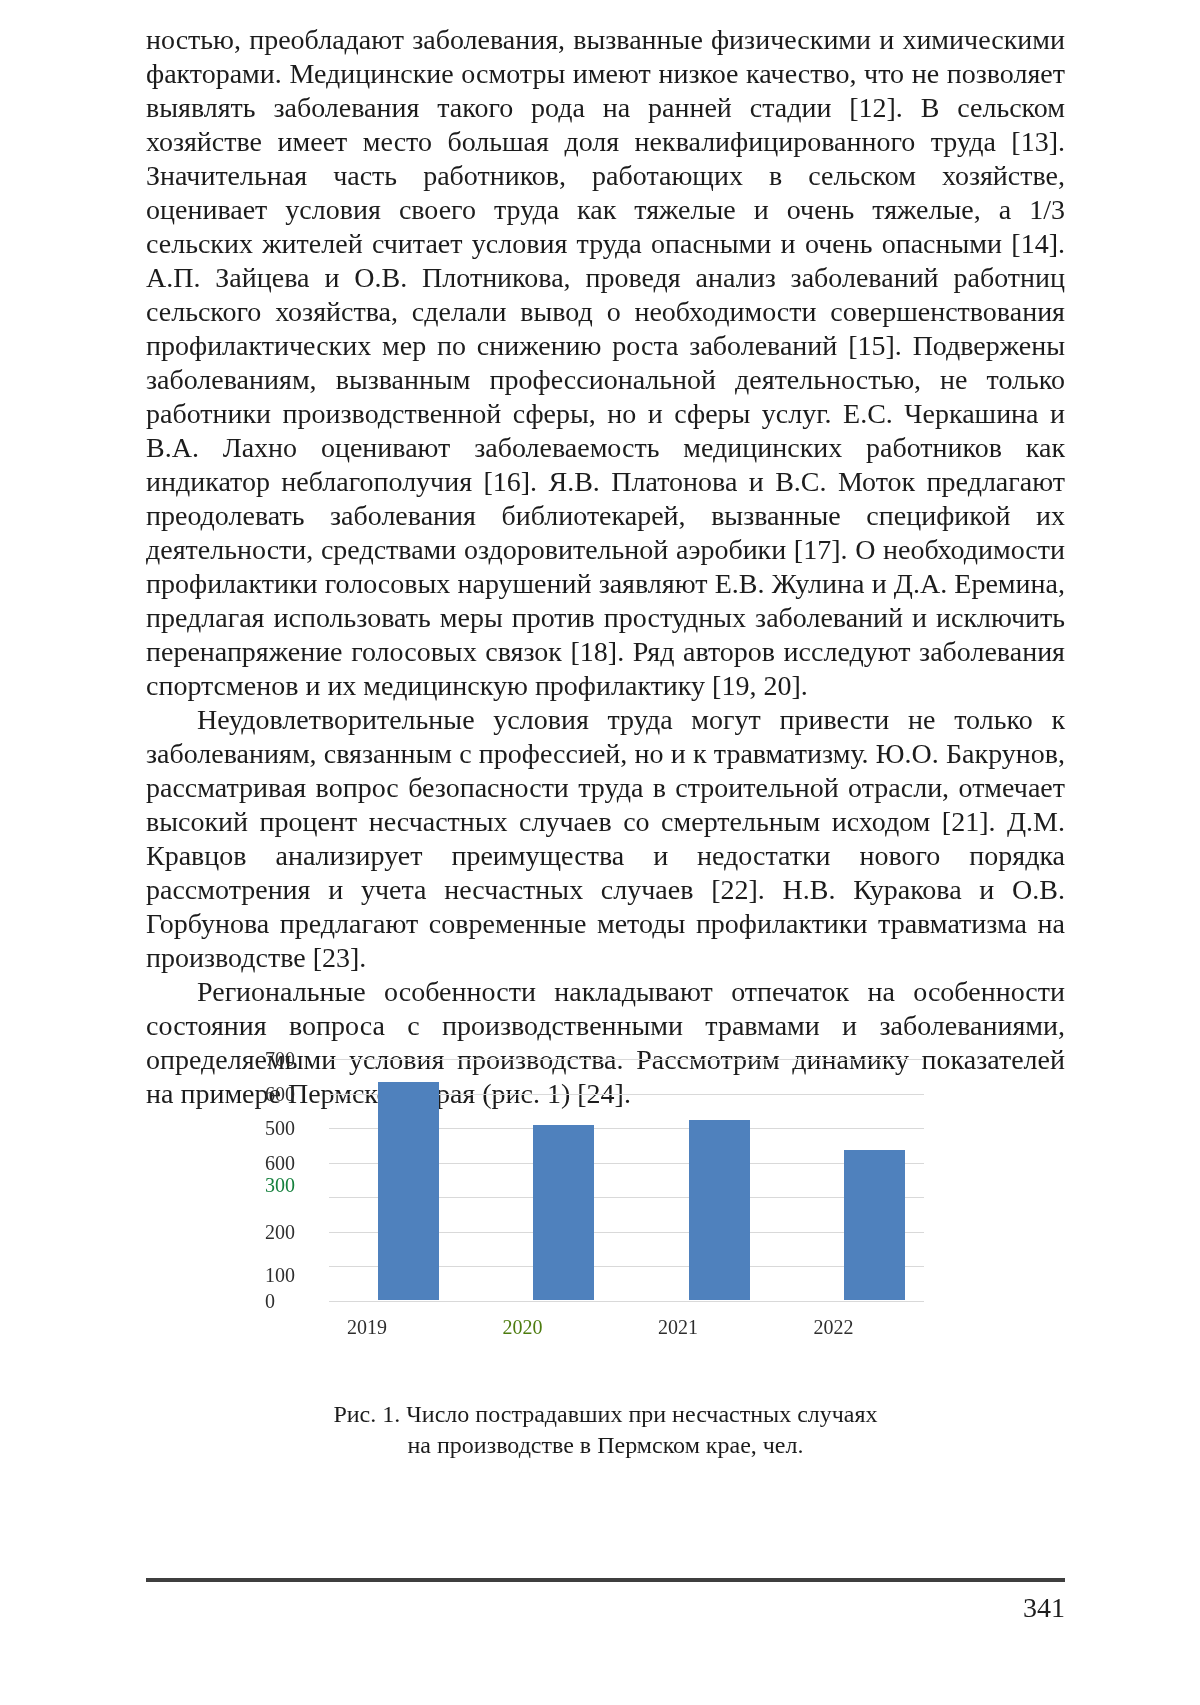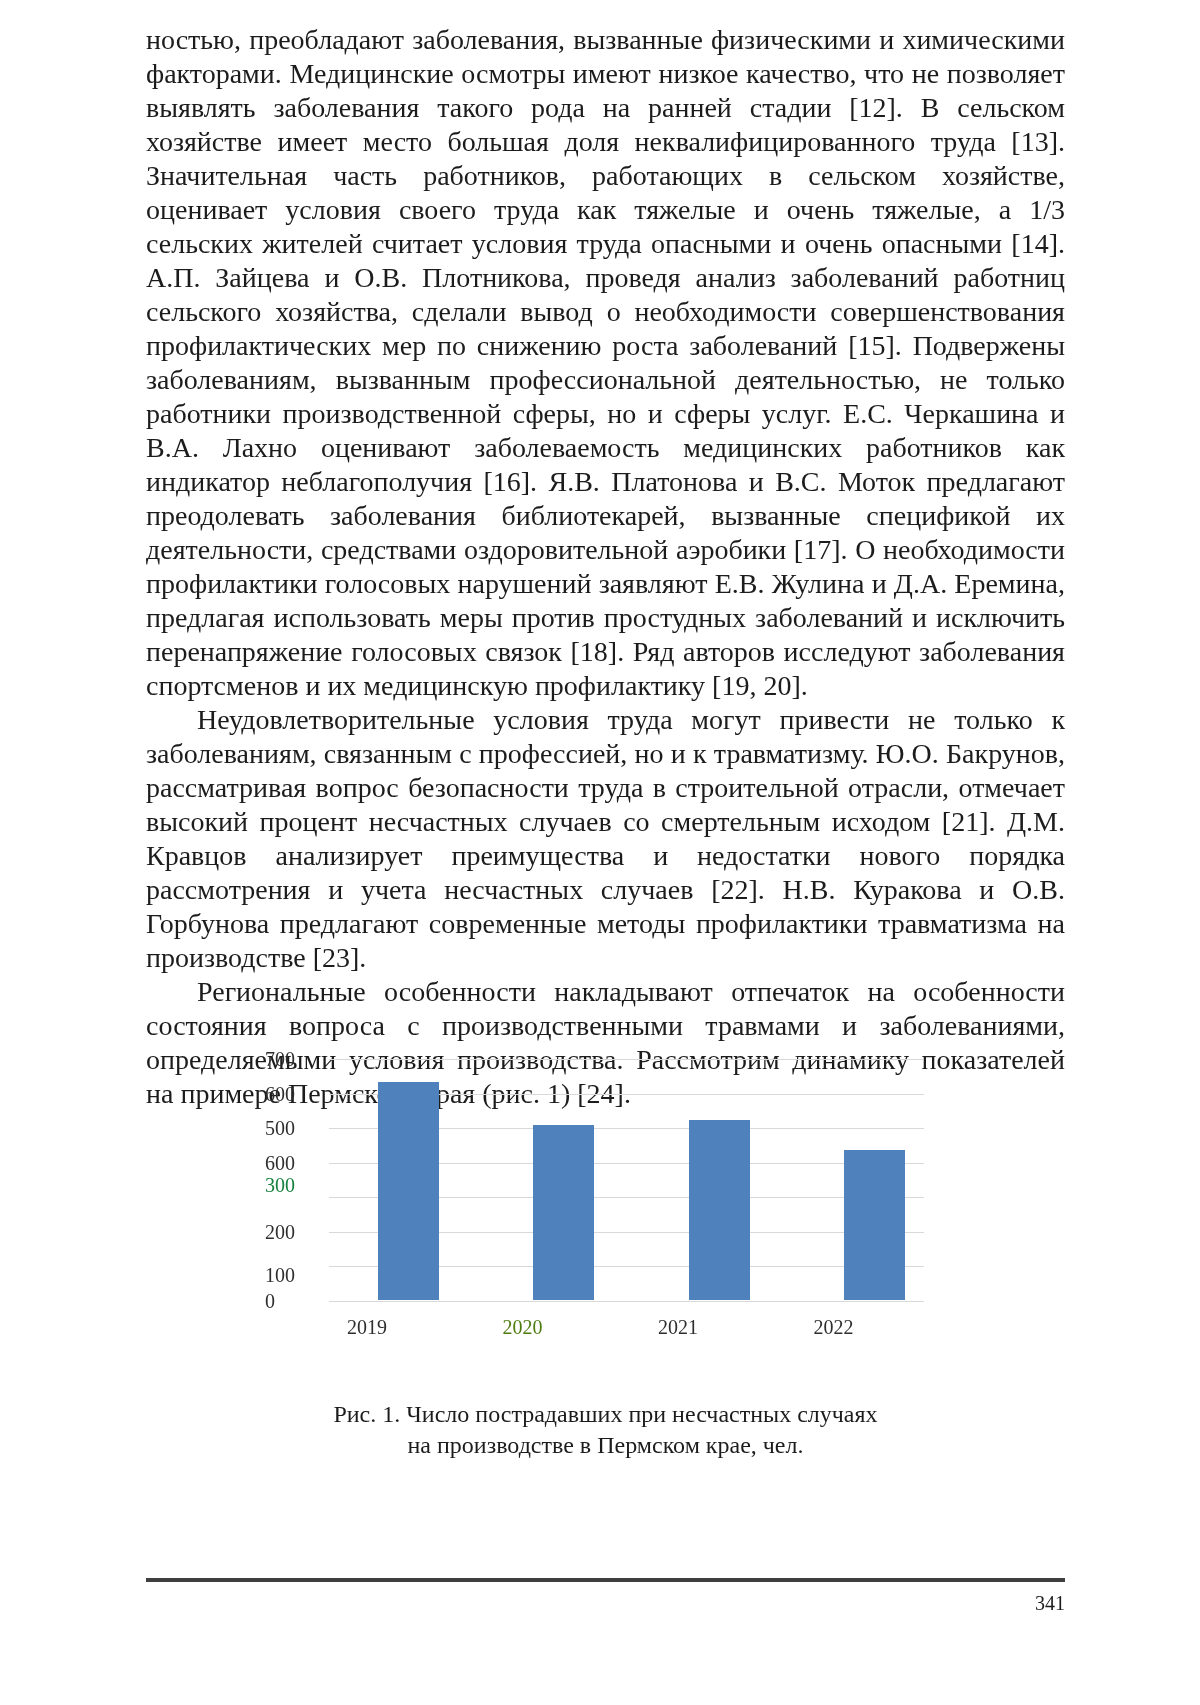--- a/index.html
+++ b/index.html
@@ -96,21 +96,21 @@
     width: 919px;
     top: 1578px;
     border-top: 4px solid #3f3f3f;
   }
   .page-number {
     position: absolute;
     left: 146px;
     width: 919px;
     top: 1592px;
     text-align: right;
-    font-size: 20px;
+    font-size: 28px;
     color: #1c1c1c;
   }
 </style>
 </head>
 <body>
 
 <div class="page">
   <div class="content">
 
 

